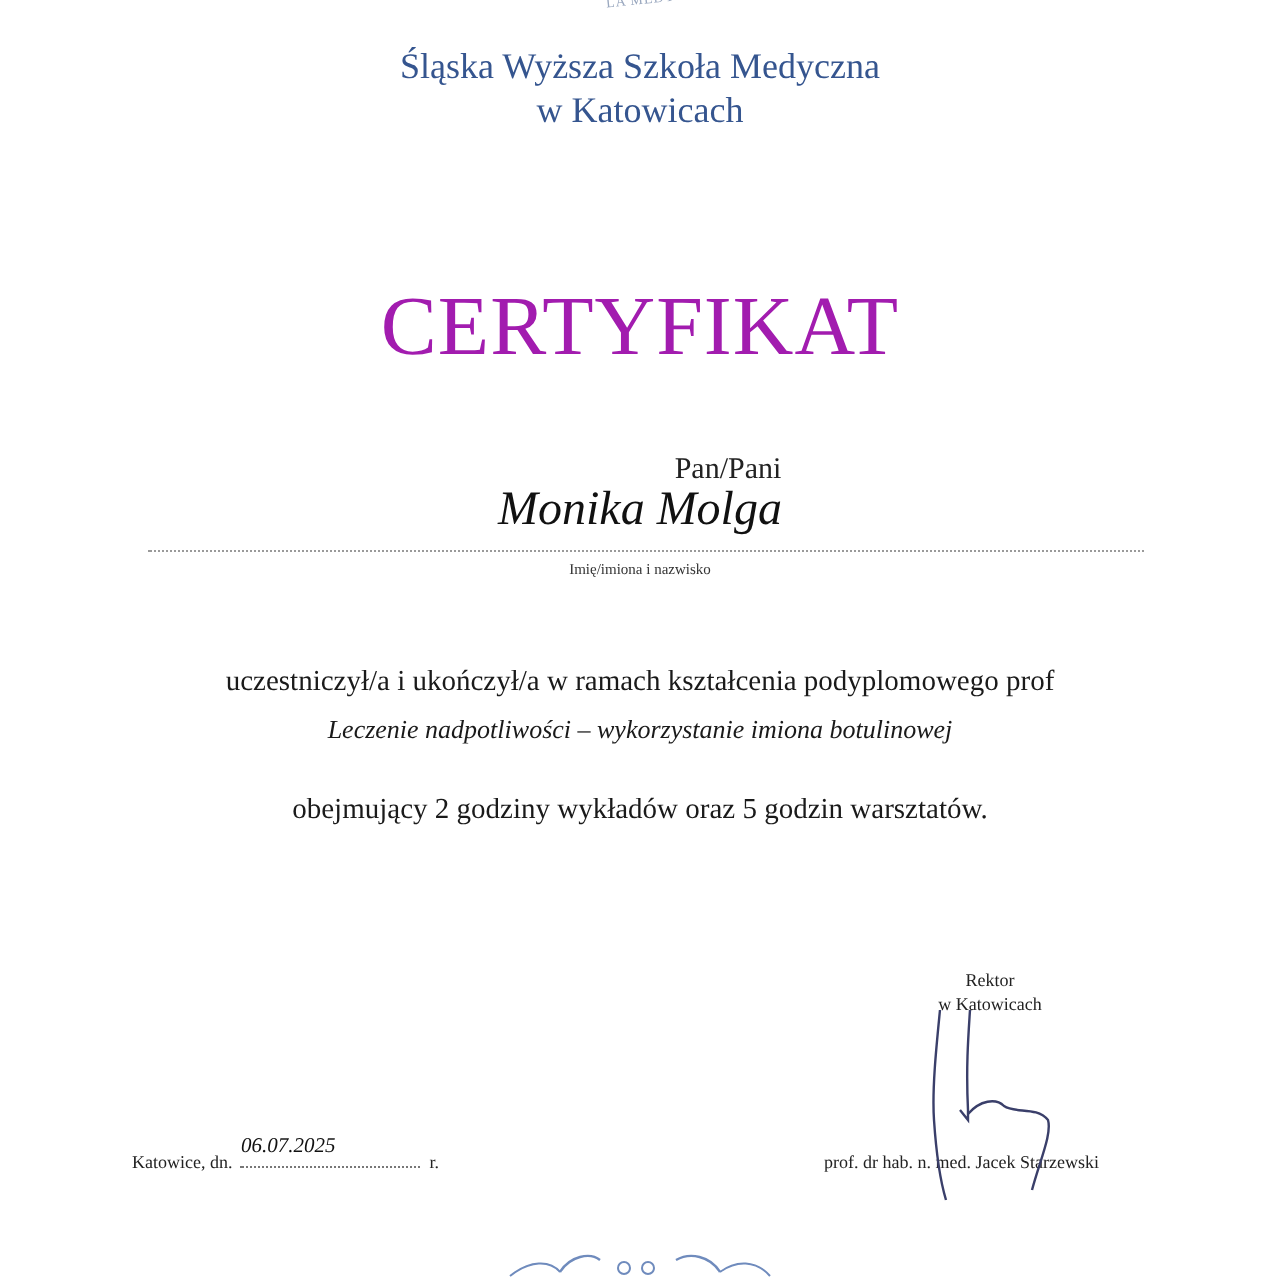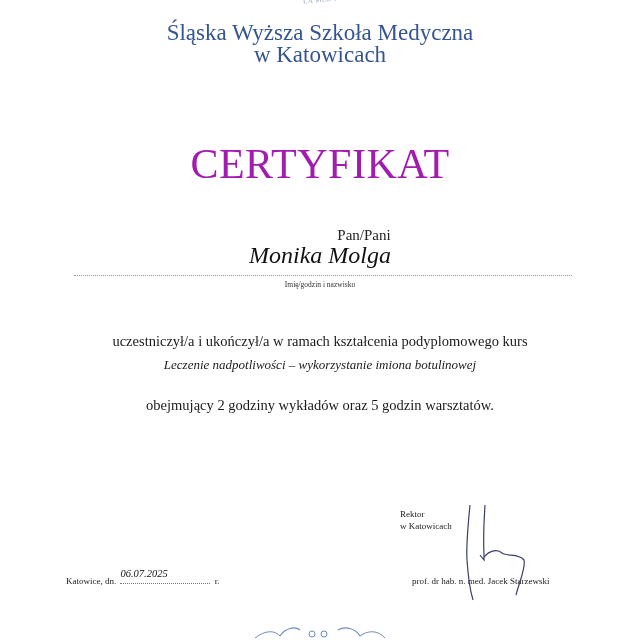--- a/index.html
+++ b/index.html
@@ -20,21 +20,21 @@
 
     .seal-arc {
       top: -4px; left: 0; width: 640px; text-align: center;
       font-size: 7px; color: #9aa8bf; letter-spacing: 0.5px;
       font-family: "Liberation Serif", serif;
     }
     .seal-arc span { display: inline-block; transform: rotate(-6deg); }
 
     .school-name {
       top: 22px;
-      font-size: 23px;
+      font-size: 18px;
       color: #35558f;
       line-height: 22px;
     }
     .title {
       top: 139px;
       font-size: 42px;
       color: #a21caf;
       letter-spacing: 0.5px;
       line-height: 50px;
     }
@@ -71,21 +71,22 @@
       font-size: 13px;
       font-style: italic;
       color: #1a1a1a;
     }
     .line3 {
       top: 397px;
       font-size: 14.5px;
       color: #1a1a1a;
     }
     .rector-block {
-      top: 508px; left: 400px; width: 190px;
+      top: 484px; left: 400px; width: 190px;
+      text-align: center;
       font-size: 9px;
       line-height: 12px;
       color: #222;
     }
     .place-date {
       top: 574px; left: 66px;
       font-size: 9px;
       color: #222;
       white-space: nowrap;
     }
@@ -133,23 +134,23 @@
   </div>
 
   <div class="abs center title">CERTYFIKAT</div>
 
   <div class="abs center pan">Pan/Pani</div>
 
   <div class="abs center name">Monika Molga</div>
 
   <div class="abs dotline"></div>
 
-  <div class="abs center name-caption">Imię/godzin i nazwisko</div>
+  <div class="abs center name-caption">Imię/imiona i nazwisko</div>
 
-  <div class="abs center line1">uczestniczył/a i ukończył/a w ramach kształcenia podyplomowego kurs</div>
+  <div class="abs center line1">uczestniczył/a i ukończył/a w ramach kształcenia podyplomowego prof</div>
 
   <div class="abs center course">Leczenie nadpotliwości – wykorzystanie imiona botulinowej</div>
 
   <div class="abs center line3">obejmujący 2 godziny wykładów oraz 5 godzin warsztatów.</div>
 
   <div class="abs rector-block">
     <div>Rektor</div>
     <div>w Katowicach</div>
   </div>
 

